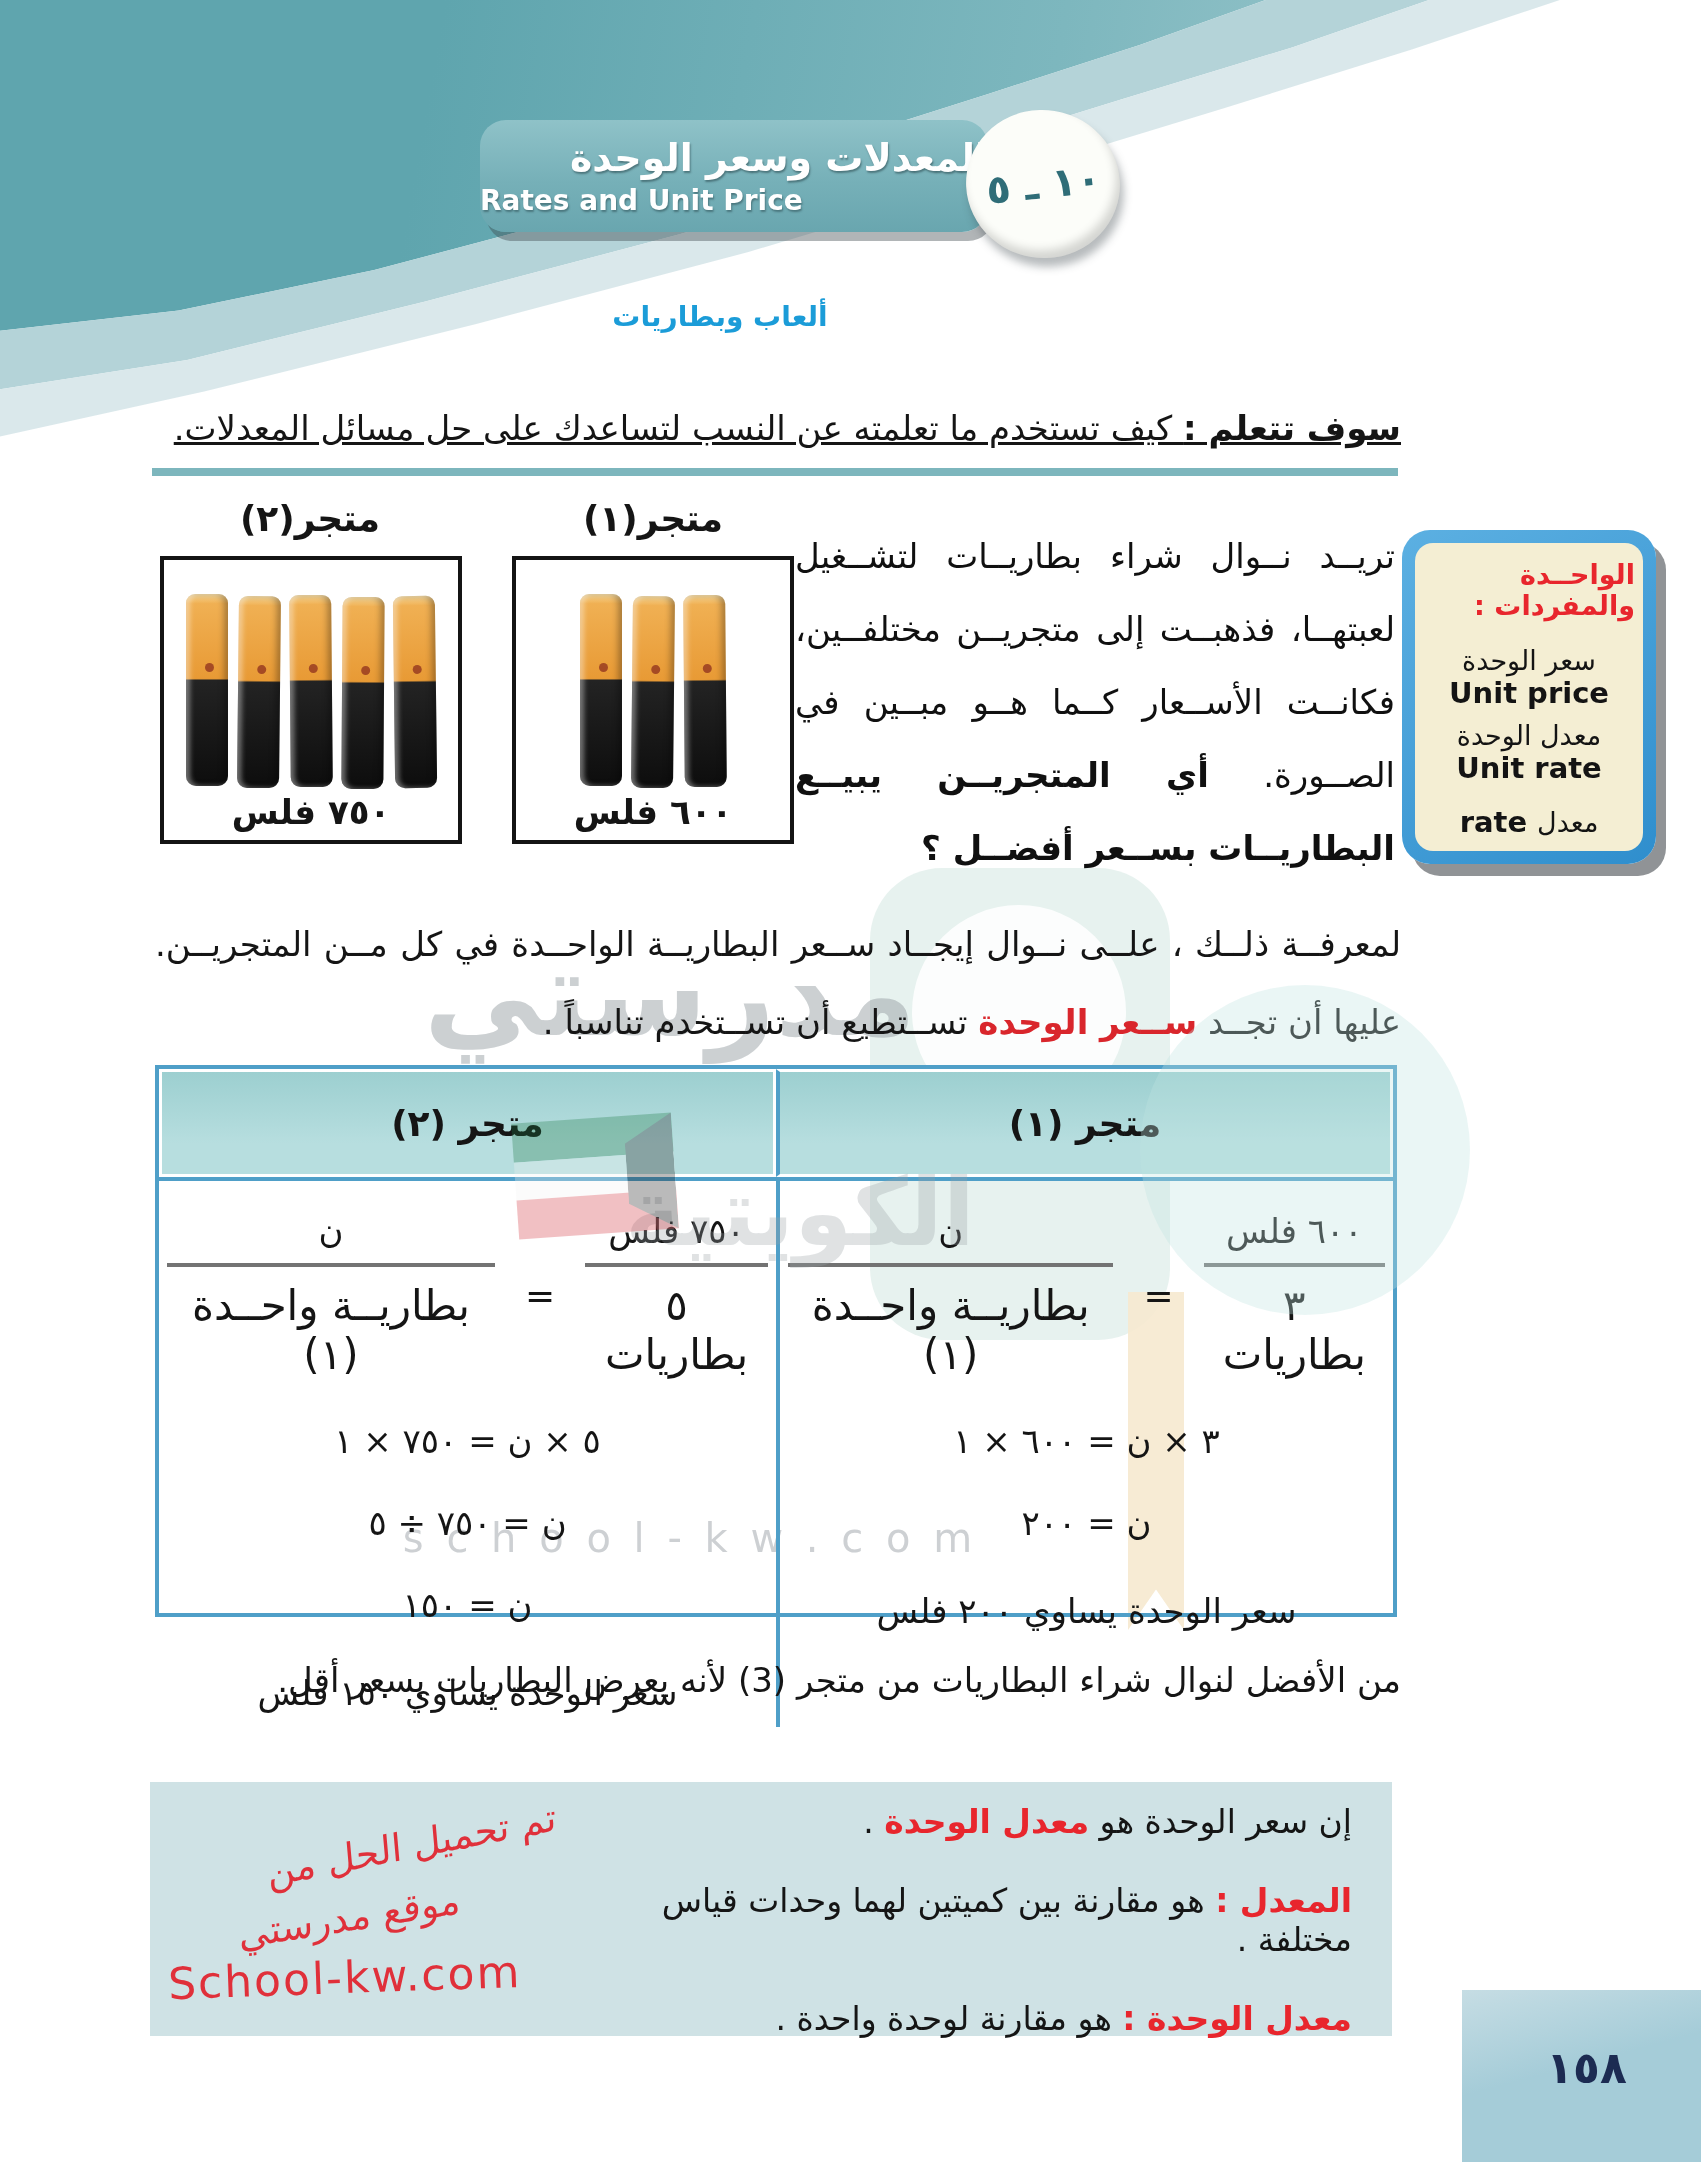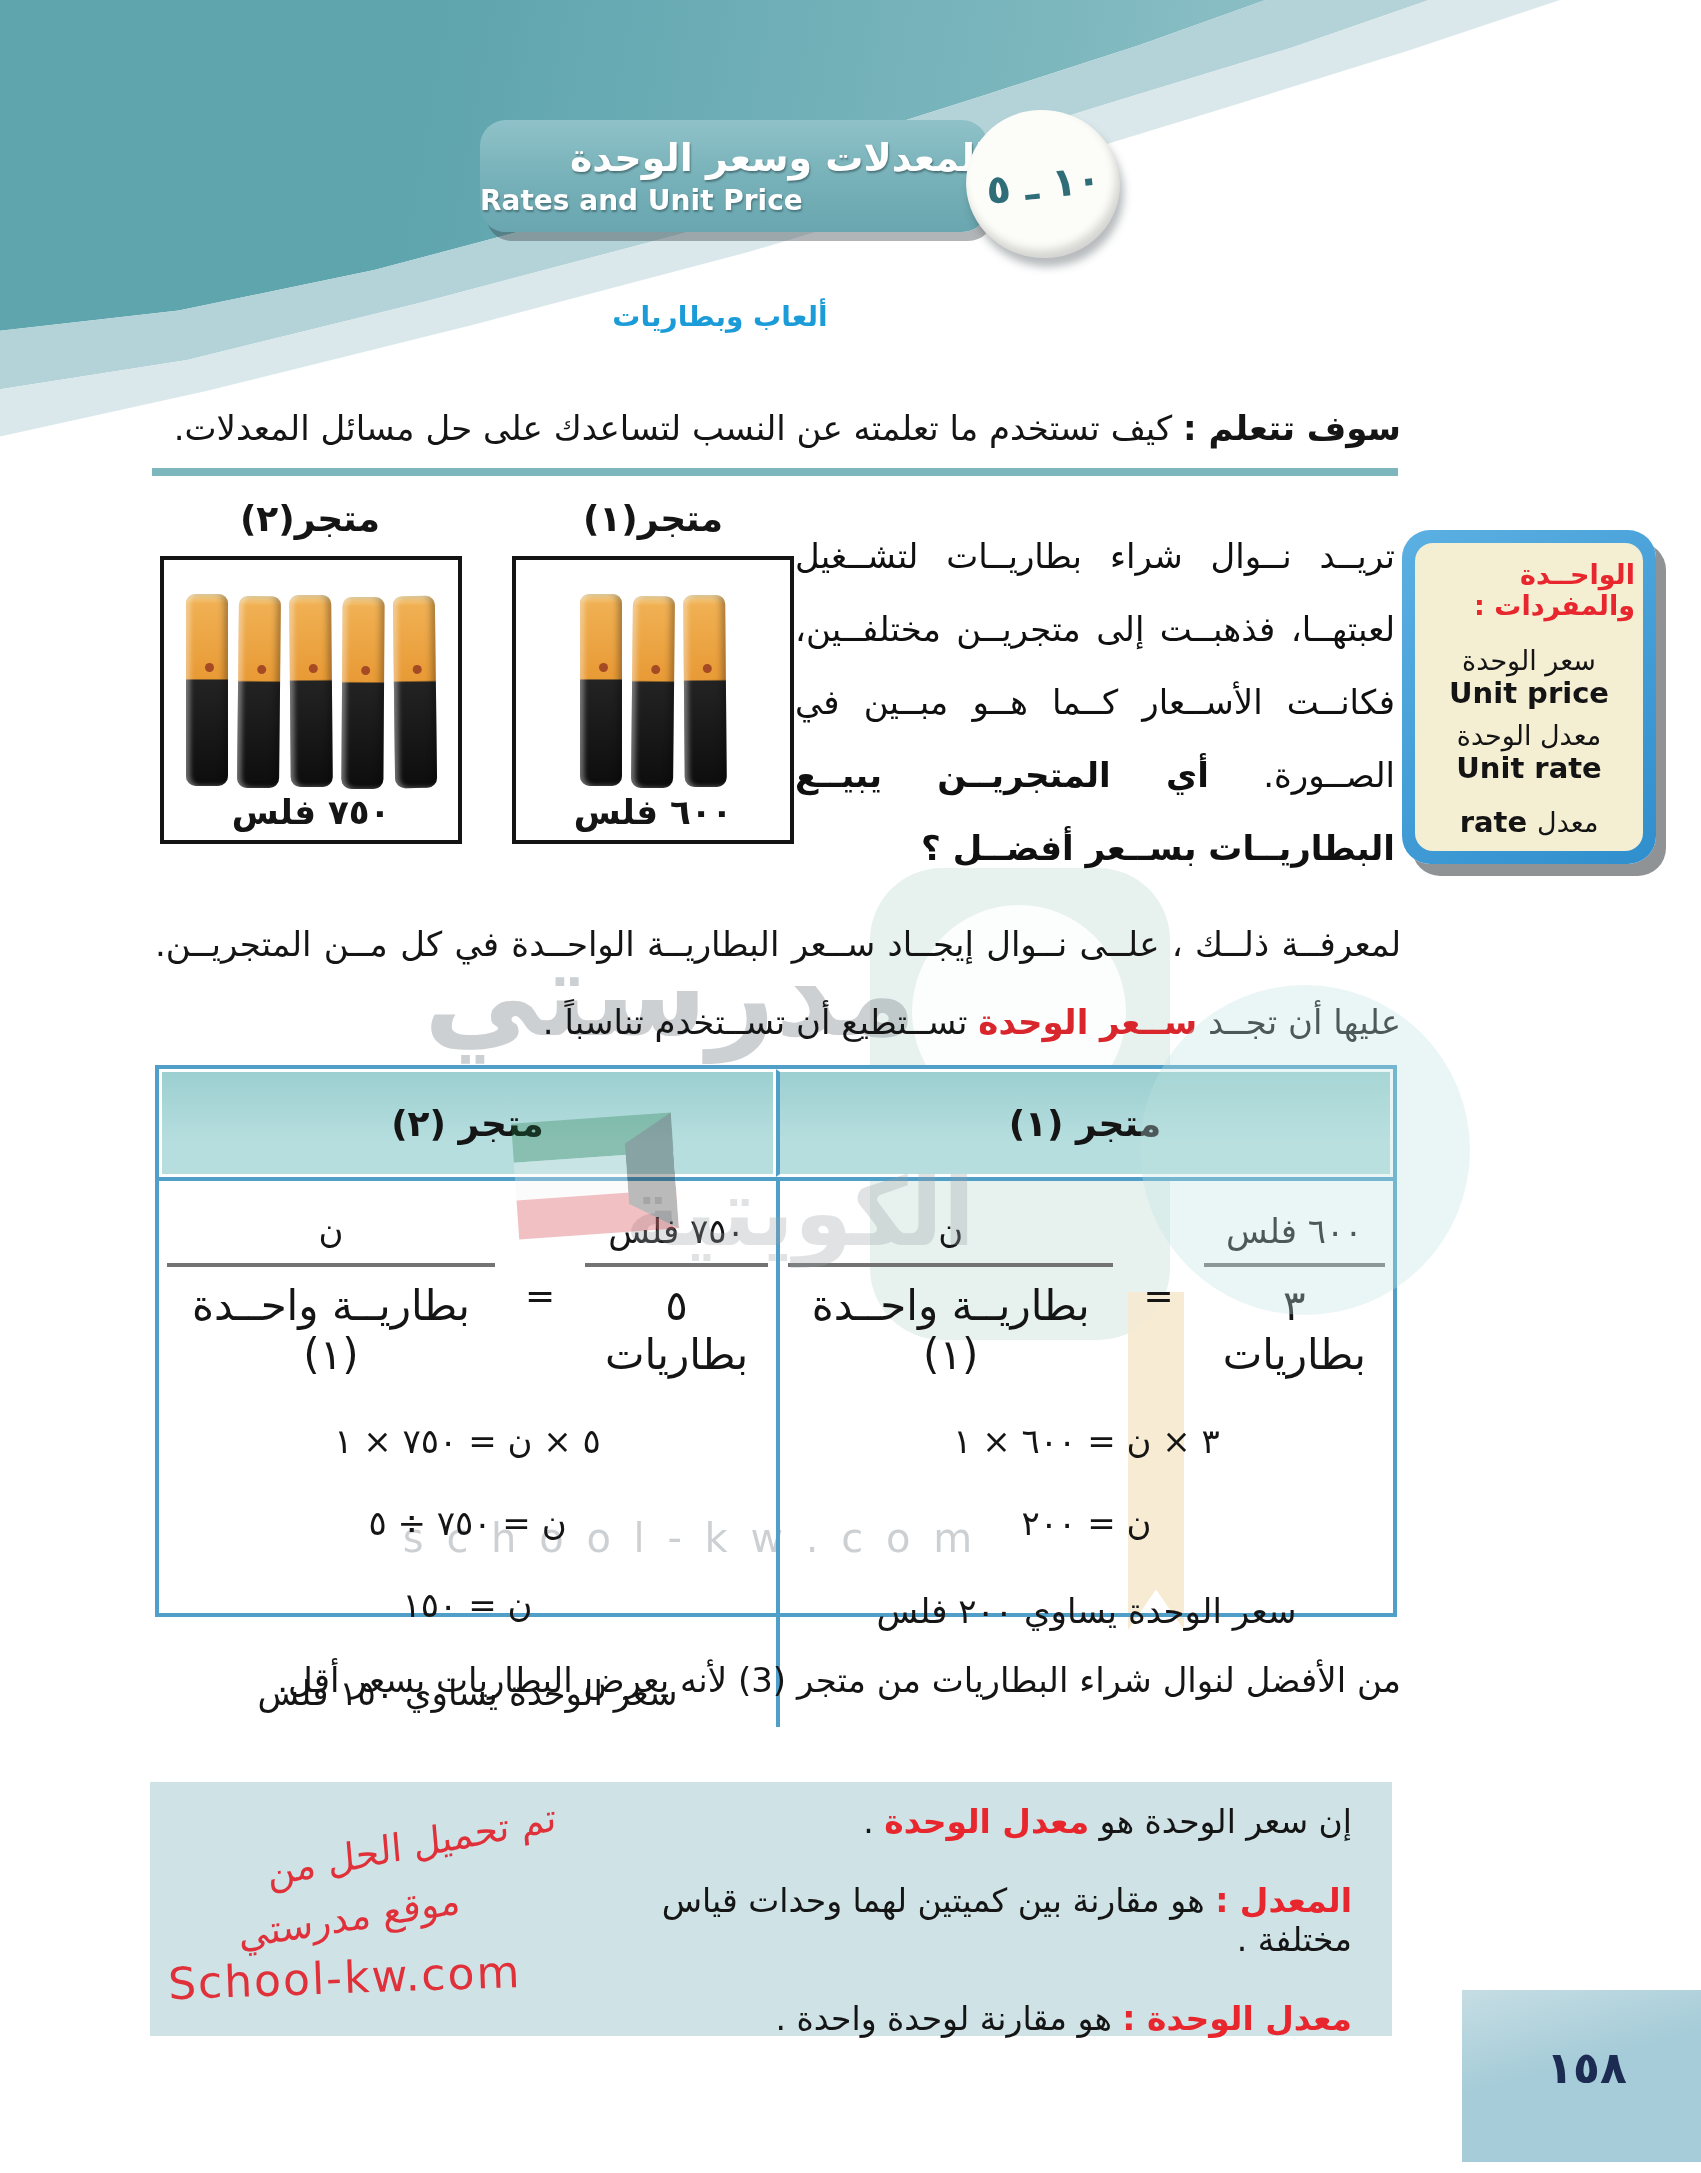--- a/index.html
+++ b/index.html
@@ -27,21 +27,21 @@
   .banner-title-ar{font-size:38px;font-weight:700;color:#ffffff;text-shadow:1px 2px 2px rgba(40,70,75,.55);}
   .banner-title-en{font-size:28px;font-weight:700;color:#ffffff;text-shadow:1px 2px 2px rgba(40,70,75,.5);direction:ltr;}
   .banner-ellipse{left:966px;top:110px;width:154px;height:148px;border-radius:50%;
     background:#fcfdf9;transform:rotate(9deg);
     box-shadow:inset -5px -7px 10px rgba(0,0,0,.16),5px 8px 9px rgba(50,60,65,.35);
     display:flex;align-items:center;justify-content:center;}
   .lesson-num{transform:rotate(-15deg);font-size:40px;font-weight:700;color:#2f6d78;direction:rtl;}
 
   .subtitle{left:460px;top:300px;width:520px;text-align:center;font-size:28px;font-weight:700;color:#1b9cd8;}
 
-  .learn-line{left:155px;top:402px;width:1246px;font-size:34px;line-height:1.55;text-align:right;}
+  .learn-line{left:155px;top:402px;width:1246px;font-size:34px;line-height:1.55;text-align:right;text-decoration:underline;}
   .learn-line b{font-weight:700;}
   .divider{left:152px;top:468px;width:1246px;height:8px;background:#7db6bd;}
 
   
   .problem-par{left:795px;top:520px;width:600px;height:370px;font-size:34px;line-height:73px;
     text-align:justify;color:#101010;}
   .problem-par .q{font-weight:700;}
 
   .store-label{top:498px;text-align:center;font-size:36px;font-weight:700;}
   .store-label.s2{left:160px;width:300px;}

